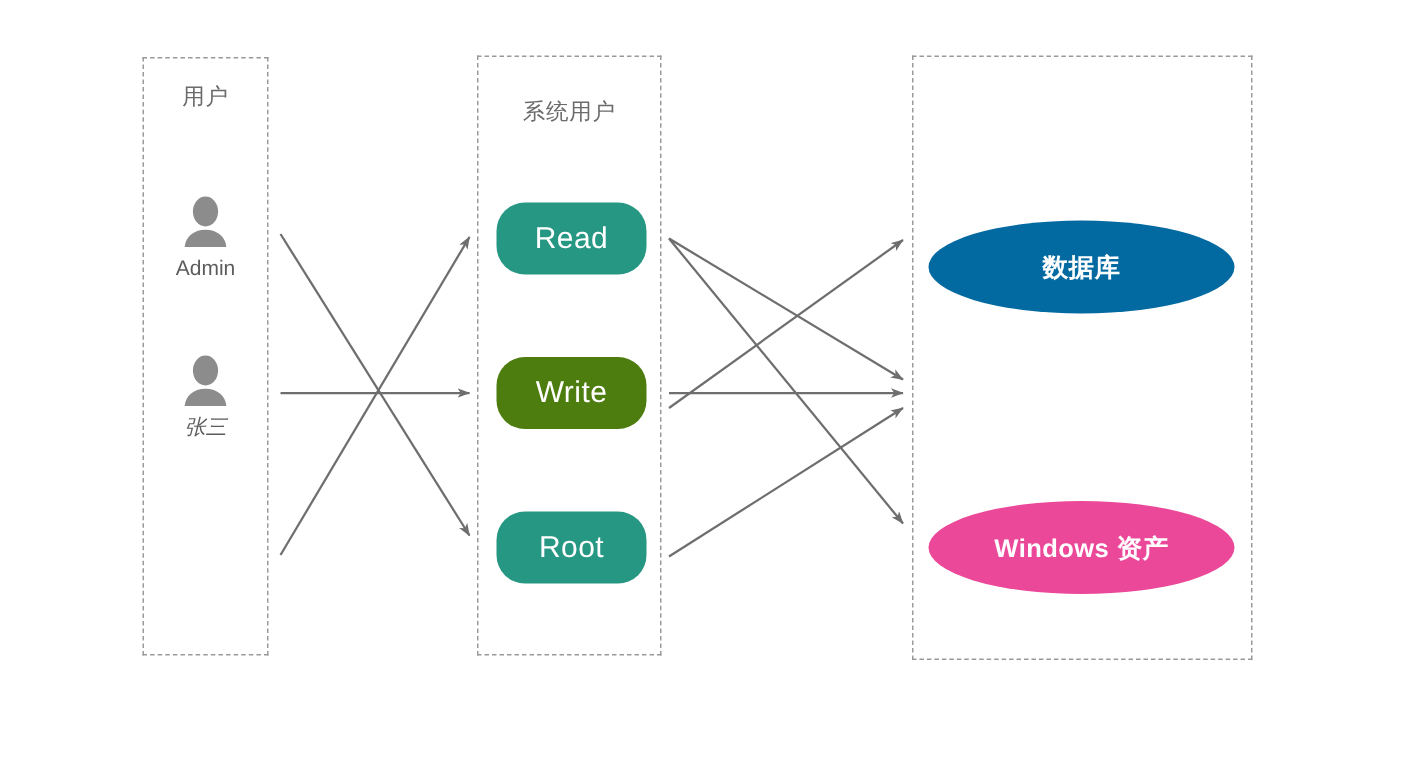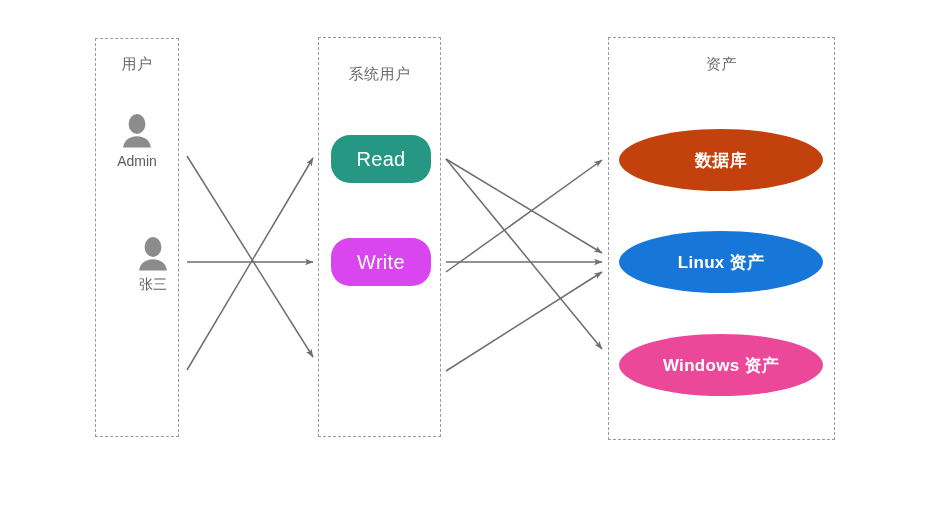--- a/index.html
+++ b/index.html
@@ -115,43 +115,42 @@
       <line x1="446" y1="159" x2="602" y2="349"></line>
       <line x1="446" y1="272" x2="602" y2="160"></line>
       <line x1="446" y1="262" x2="602" y2="262"></line>
       <line x1="446" y1="371" x2="602" y2="272"></line>
     </g>
   </svg>
 
   <div class="group-box" style="left:95px; top:38px; width:84px; height:399px;"></div>
   <div class="group-title" style="left:95px; top:55px; width:84px;">用户</div>
 
-  <div class="user-node" style="left:95px; top:113px;">
+  <div class="user-node" style="left:95px; top:130px;">
     <svg class="user-icon" width="34" height="38" viewBox="0 0 34 38" xmlns="http://www.w3.org/2000/svg">
       <ellipse cx="17" cy="11" rx="8.4" ry="10" fill="#8c8c8c"></ellipse>
       <path d="M17 23.2c-8.2 0-13.4 5.2-13.9 11.4h27.8C30.4 28.4 25.2 23.2 17 23.2z" fill="#8c8c8c"></path>
     </svg>
     <span class="user-label">Admin</span>
   </div>
 
-  <div class="user-node" style="left:111px; top:236px;">
+  <div class="user-node" style="left:95px; top:236px;font-style:italic;">
     <svg class="user-icon" width="34" height="38" viewBox="0 0 34 38" xmlns="http://www.w3.org/2000/svg">
       <ellipse cx="17" cy="11" rx="8.4" ry="10" fill="#8c8c8c"></ellipse>
       <path d="M17 23.2c-8.2 0-13.4 5.2-13.9 11.4h27.8C30.4 28.4 25.2 23.2 17 23.2z" fill="#8c8c8c"></path>
     </svg>
     <span class="user-label">张三</span>
   </div>
 
 
   <div class="group-box" style="left:318px; top:37px; width:123px; height:400px;"></div>
   <div class="group-title" style="left:318px; top:65px; width:123px;">系统用户</div>
 
   <div class="perm-box" style="left:331px; top:135px; width:100px; height:48px; background:#269782;">Read</div>
-  <div class="perm-box" style="left:331px; top:238px; width:100px; height:48px; background:#d946ef;">Write</div>
+  <div class="perm-box" style="left:331px; top:238px; width:100px; height:48px; background:#4d7c0f;">Write</div>
+  <div class="perm-box" style="left:331px; top:341px; width:100px; height:48px; background:#269782;">Root</div>
 
   <div class="group-box" style="left:608px; top:37px; width:227px; height:403px;"></div>
-  <div class="group-title" style="left:608px; top:55px; width:227px;">资产</div>
 
-  <div class="asset-node" style="left:619px; top:129px; width:204px; height:62px; background:#c2410c;">数据库</div>
-  <div class="asset-node" style="left:619px; top:231px; width:204px; height:62px; background:#1677d9;">Linux 资产</div>
+  <div class="asset-node" style="left:619px; top:147px; width:204px; height:62px; background:#0369a1;">数据库</div>
   <div class="asset-node" style="left:619px; top:334px; width:204px; height:62px; background:#ec4899;">Windows 资产</div>
 
 </div>
 
 </body></html>

